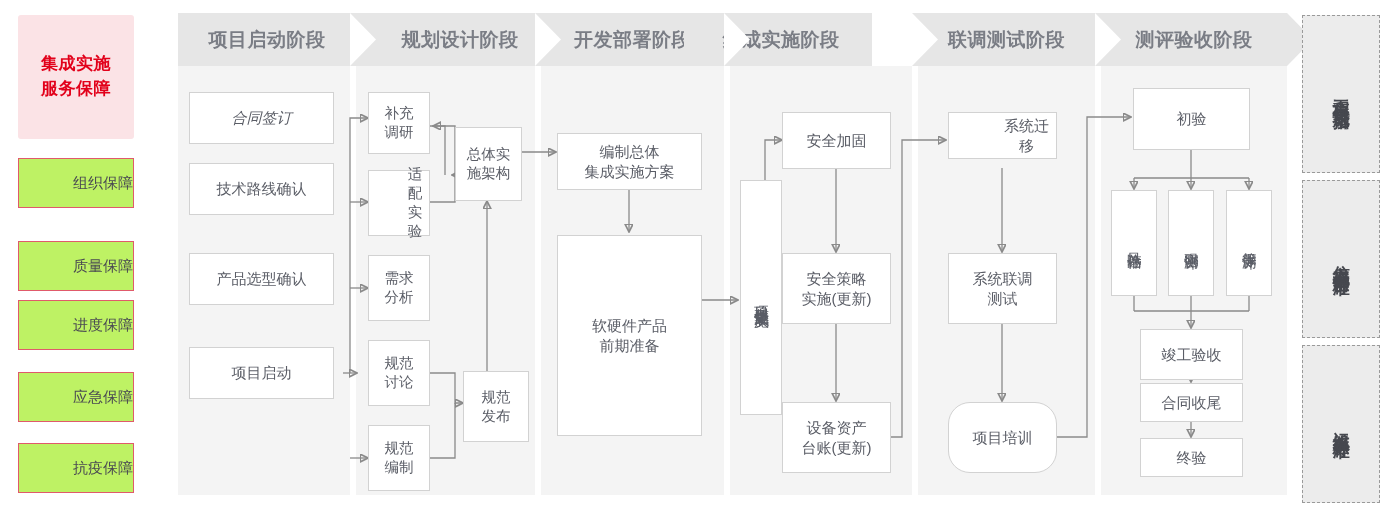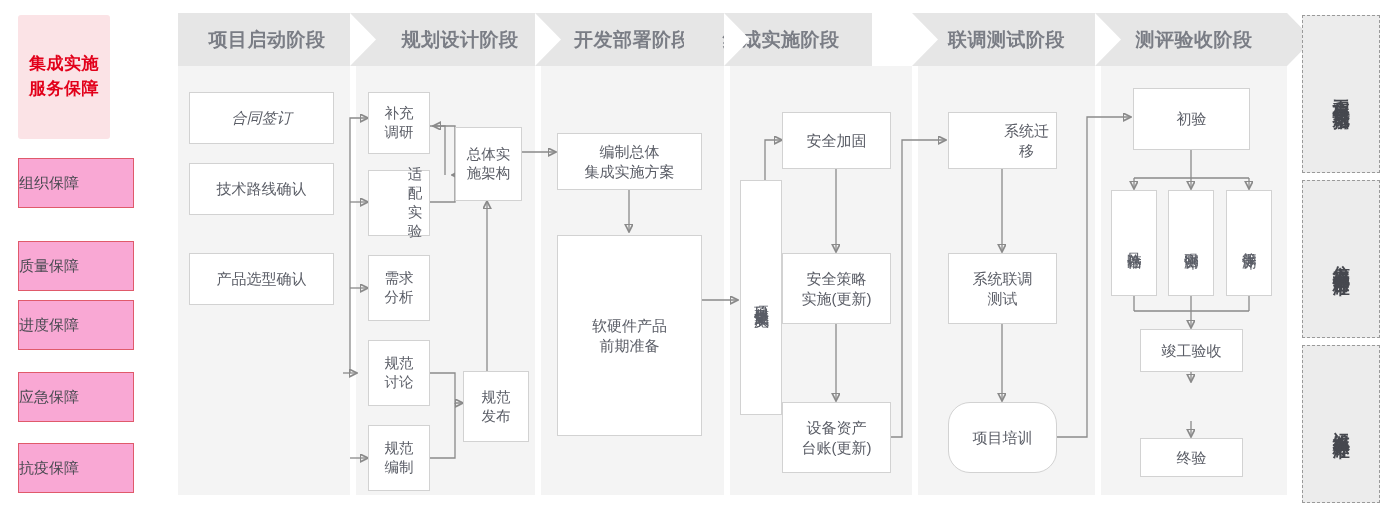--- a/index.html
+++ b/index.html
@@ -6,30 +6,30 @@
   html, body {
     width: 1391px; height: 515px;
     background: #ffffff;
     font-family: "Liberation Sans", "DejaVu Sans", sans-serif;
     overflow: hidden;
   }
   #root { position: relative; width: 1391px; height: 515px; }
 
   
   .left-title {
-    position: absolute; left: 18px; top: 15px; width: 92px; height: 124px;
+    position: absolute; left: 18px; top: 15px; width: 116px; height: 124px;
     background: #fbe3e6; border-radius: 3px;
     display: flex; align-items: center; justify-content: center;
     color: #e2001a; font-weight: bold; font-size: 17px; line-height: 1.45;
     text-align: center; letter-spacing: 0.5px;
   }
   .left-item {
     position: absolute; left: 18px; width: 116px; height: 50px;
-    background: #f9a8d4; border: 1.4px solid #e05a6b;
-    display: flex; align-items: center; justify-content: flex-start;
+    background: #bef264; border: 1.4px solid #e05a6b;
+    display: flex; align-items: center; justify-content: flex-end;
     color: #4a4a52; font-size: 15px;
   }
 
   
   .col-band {
     position: absolute; top: 66px; height: 429px;
     background: #f4f4f4;
   }
   .col-head {
     position: absolute; top: 13px; height: 53px;
@@ -209,20 +209,23 @@
 
   <div class="node" style="left:189px;top:92px;width:145px;height:52px;font-style:italic;">
     <span>合同签订</span>
   </div>
   <div class="node" style="left:189px;top:163px;width:145px;height:52px;">
     <span>技术路线确认</span>
   </div>
   <div class="node" style="left:189px;top:253px;width:145px;height:52px;">
     <span>产品选型确认</span>
   </div>
+  <div class="node" style="left:189px;top:347px;width:145px;height:52px;">
+    <span>项目启动</span>
+  </div>
 
   <div class="node sm" style="left:368px;top:92px;width:62px;height:62px;">
     <div>
       <div>补充</div>
       <div>调研</div>
     </div>
   </div>
   <div class="node sm" style="left:368px;top:170px;width:62px;height:66px;padding-left:32px;">
     <div>
       <div>适配</div>
@@ -285,21 +288,21 @@
       <div>实施(更新)</div>
     </div>
   </div>
   <div class="node" style="left:782px;top:402px;width:109px;height:71px;">
     <div>
       <div>设备资产</div>
       <div>台账(更新)</div>
     </div>
   </div>
 
-  <div class="node" style="left:948px;top:112px;width:109px;height:57px;padding-left:48px;">
+  <div class="node" style="left:948px;top:112px;width:109px;height:47px;padding-left:48px;">
     <span>系统迁移</span>
   </div>
   <div class="node" style="left:948px;top:253px;width:109px;height:71px;">
     <div>
       <div>系统联调</div>
       <div>测试</div>
     </div>
   </div>
   <div class="node" style="left:948px;top:402px;width:109px;height:71px;border-radius:22px;">
     <span>项目培训</span>
@@ -310,22 +313,25 @@
   </div>
   <div class="node vert sm" style="left:1111px;top:190px;width:46px;height:106px;">
     <span>风险评估</span>
   </div>
   <div class="node vert sm" style="left:1168px;top:190px;width:46px;height:106px;">
     <span>密码测评</span>
   </div>
   <div class="node vert sm" style="left:1226px;top:190px;width:46px;height:106px;">
     <span>等保测评</span>
   </div>
-  <div class="node" style="left:1140px;top:329px;width:103px;height:43px;">
+  <div class="node" style="left:1140px;top:329px;width:103px;height:51px;">
     <span>竣工验收</span>
+  </div>
+  <div class="node" style="left:1140px;top:383px;width:103px;height:39px;">
+    <span>合同收尾</span>
   </div>
   <div class="node" style="left:1140px;top:438px;width:103px;height:39px;">
     <span>终验</span>
   </div>
 
   <div class="right-box" style="top:15px;height:158px;">
     <span class="vtxt">工程项目实施指引</span>
   </div>
   <div class="right-box" style="top:180px;height:158px;">
     <span class="vtxt">信息安全保密标准</span>

